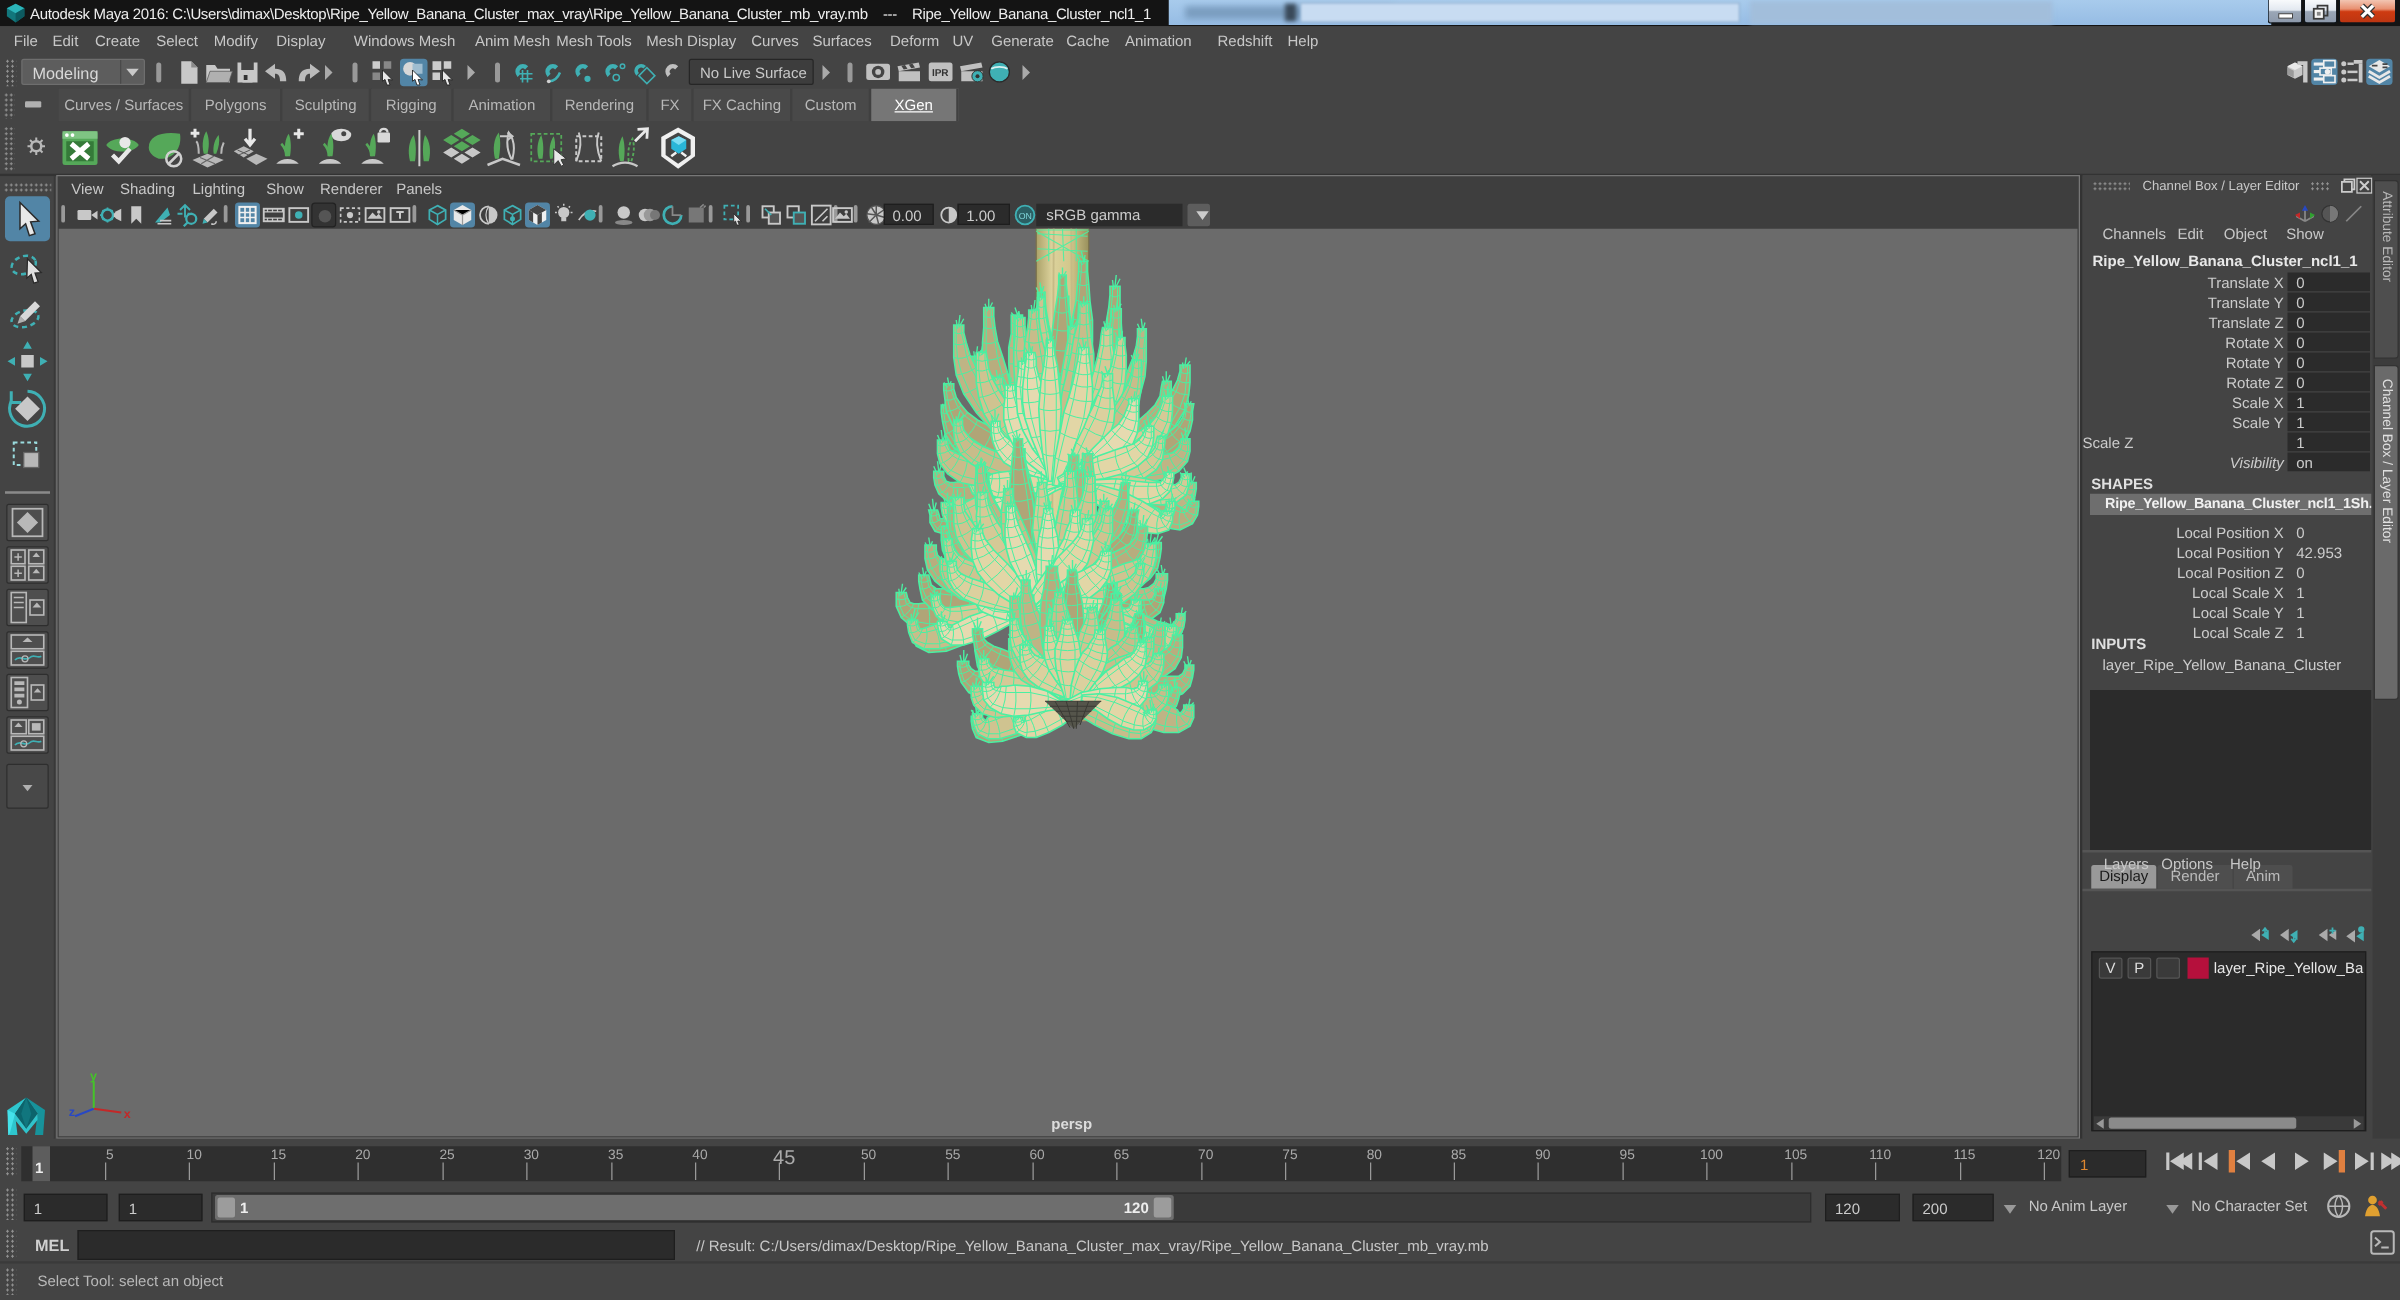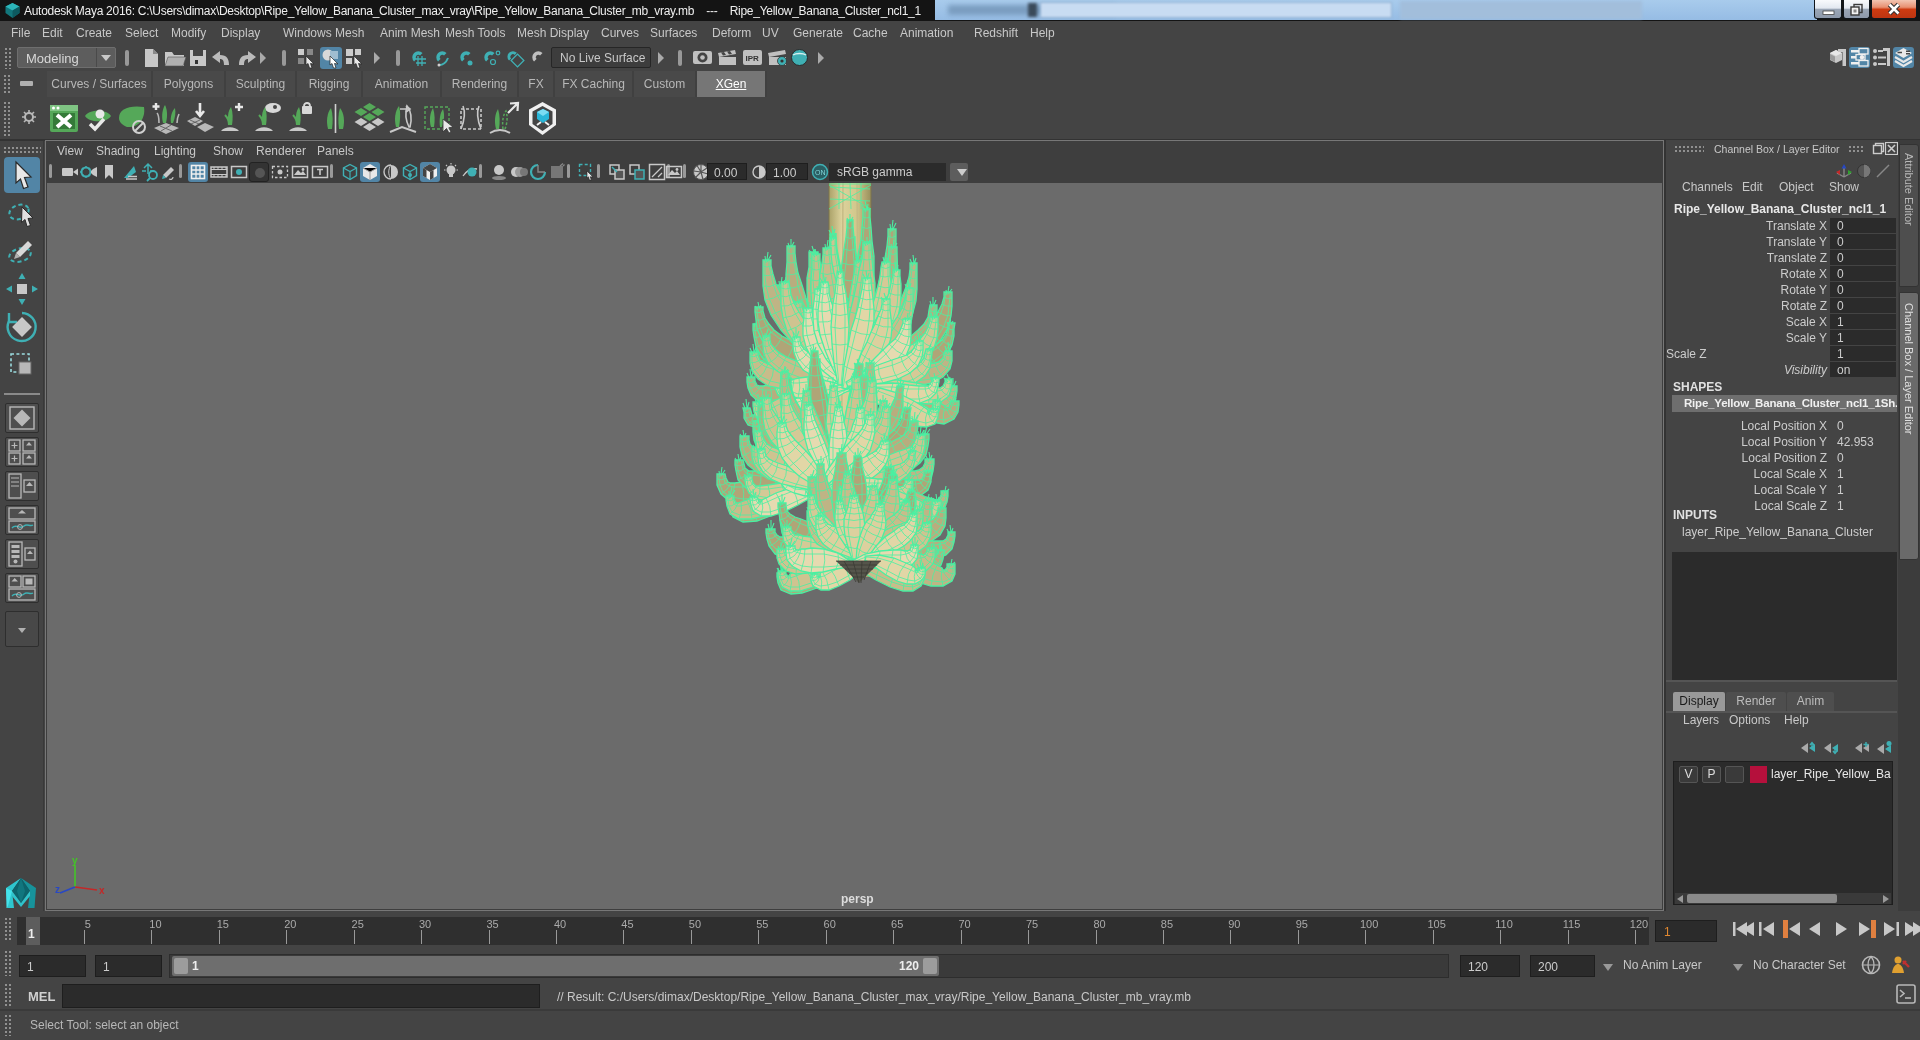--- a/index.html
+++ b/index.html
@@ -1459,21 +1459,21 @@
   <div class="abs" style="left:7px;top:368px;color:#e0e0e0;font-size:12px;font-weight:bold;">INPUTS</div>
   <div class="abs" style="left:16px;top:385px;color:#ccc;font-size:12px;">layer_Ripe_Yellow_Banana_Cluster</div>
 
   <div class="abs" style="left:6px;top:412px;width:225px;height:128px;background:#2b2b2b;"></div>
   <div class="abs" style="left:0;top:540px;width:231px;height:2px;background:#555;"></div>
 
   <div class="abs" style="left:7px;top:552px;width:52px;height:19px;background:#999999;color:#1a1a1a;font-size:12px;text-align:center;padding-top:2px;border-radius:2px 2px 0 0;">Display</div>
   <div class="abs" style="left:60px;top:552px;width:60px;height:19px;background:#4e4e4e;color:#bbb;font-size:12px;text-align:center;padding-top:2px;border-radius:2px 2px 0 0;">Render</div>
   <div class="abs" style="left:121px;top:552px;width:47px;height:19px;background:#4e4e4e;color:#bbb;font-size:12px;text-align:center;padding-top:2px;border-radius:2px 2px 0 0;">Anim</div>
   <div class="abs" style="left:0;top:571px;width:231px;height:2px;background:#555;"></div>
-  <div class="abs" style="left:0;top:573px;width:231px;height:16px;padding-left:28px;">
+  <div class="abs" style="left:0;top:544px;width:231px;height:16px;padding-left:28px;">
     <span class="mi" style="left:17px;">Layers</span>
     <span class="mi" style="left:63px;">Options</span>
     <span class="mi" style="left:118px;">Help</span>
   </div>
   <div class="ic" style="left:134px;top:600px;">
       <svg width="17" height="15">
         <path d="M1 8 L8 3 L8 13 Z" fill="#aaa"></path>
         <path d="M9 8 L15 4 L15 12 Z" fill="#3fb0b4"></path>
         <path d="M12 3 L12 8 M10 5 L12 2.5 L14 5" stroke="#3fb0b4" stroke-width="1.3" fill="none"></path>
       </svg>
@@ -1534,21 +1534,21 @@
 <div class="abs" style="left:262.3px;top:1px;width:22px;text-align:center;color:#aaa;font-size:11px;">20</div>
 <div class="abs" style="left:269.3px;top:13px;width:1px;height:14px;background:#999;"></div>
 <div class="abs" style="left:329.7px;top:1px;width:22px;text-align:center;color:#aaa;font-size:11px;">25</div>
 <div class="abs" style="left:336.7px;top:13px;width:1px;height:14px;background:#999;"></div>
 <div class="abs" style="left:397.1px;top:1px;width:22px;text-align:center;color:#aaa;font-size:11px;">30</div>
 <div class="abs" style="left:404.1px;top:13px;width:1px;height:14px;background:#999;"></div>
 <div class="abs" style="left:464.6px;top:1px;width:22px;text-align:center;color:#aaa;font-size:11px;">35</div>
 <div class="abs" style="left:471.6px;top:13px;width:1px;height:14px;background:#999;"></div>
 <div class="abs" style="left:532.0px;top:1px;width:22px;text-align:center;color:#aaa;font-size:11px;">40</div>
 <div class="abs" style="left:539.0px;top:13px;width:1px;height:14px;background:#999;"></div>
-<div class="abs" style="left:599.4px;top:1px;width:22px;text-align:center;color:#aaa;font-size:11px;">45</div>
+<div class="abs" style="left:599.4px;top:1px;width:22px;text-align:center;color:#aaa;font-size:16px;">45</div>
 <div class="abs" style="left:606.4px;top:13px;width:1px;height:14px;background:#999;"></div>
 <div class="abs" style="left:666.9px;top:1px;width:22px;text-align:center;color:#aaa;font-size:11px;">50</div>
 <div class="abs" style="left:673.9px;top:13px;width:1px;height:14px;background:#999;"></div>
 <div class="abs" style="left:734.3px;top:1px;width:22px;text-align:center;color:#aaa;font-size:11px;">55</div>
 <div class="abs" style="left:741.3px;top:13px;width:1px;height:14px;background:#999;"></div>
 <div class="abs" style="left:801.7px;top:1px;width:22px;text-align:center;color:#aaa;font-size:11px;">60</div>
 <div class="abs" style="left:808.7px;top:13px;width:1px;height:14px;background:#999;"></div>
 <div class="abs" style="left:869.2px;top:1px;width:22px;text-align:center;color:#aaa;font-size:11px;">65</div>
 <div class="abs" style="left:876.2px;top:13px;width:1px;height:14px;background:#999;"></div>
 <div class="abs" style="left:936.6px;top:1px;width:22px;text-align:center;color:#aaa;font-size:11px;">70</div>

